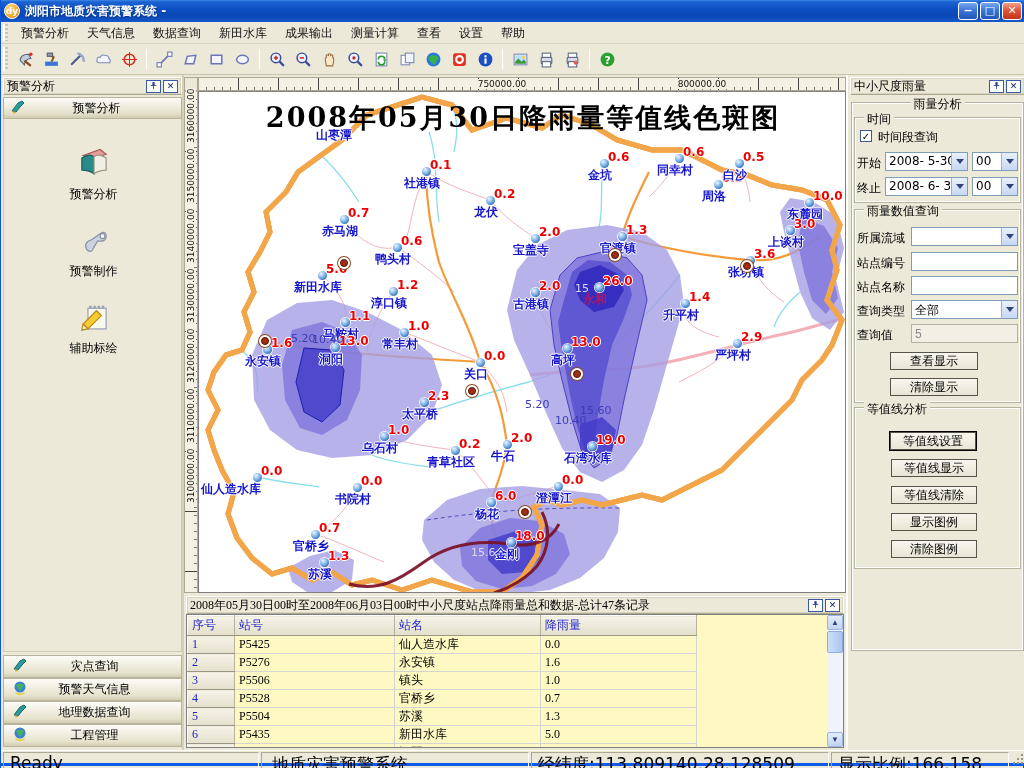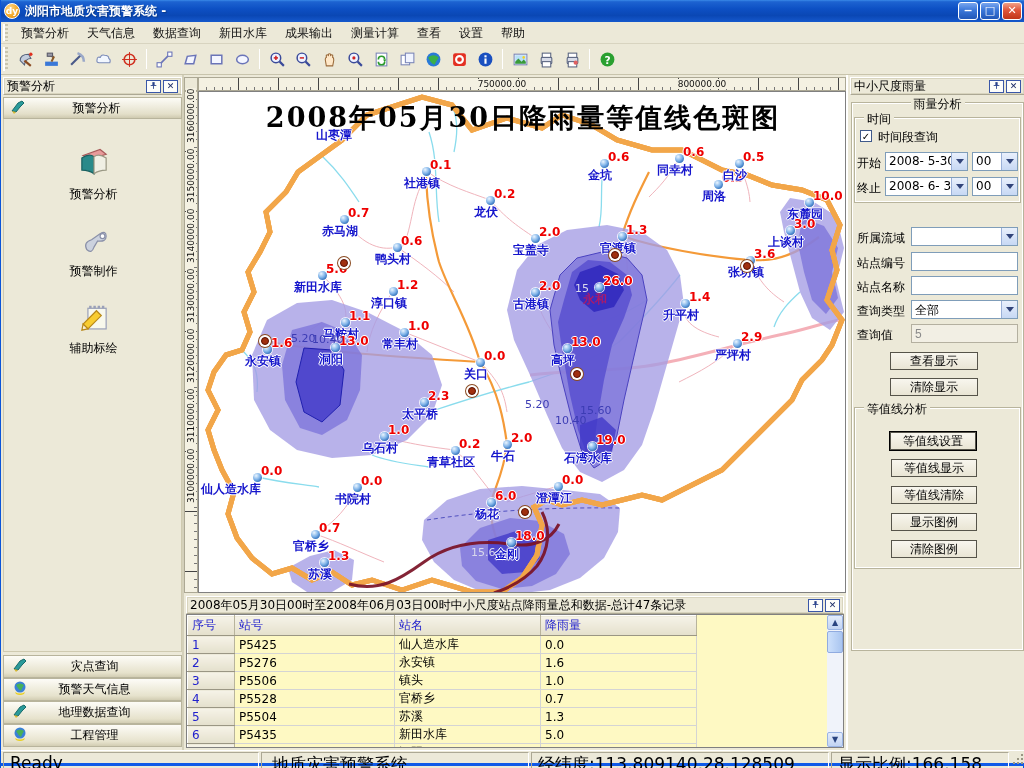--- a/index.html
+++ b/index.html
@@ -117,21 +117,21 @@
     display:flex; align-items:center; justify-content:center; }
   .combo .combo-btn::after { content:""; border:4px solid transparent; border-top:5px solid #31447a; margin-top:4px; }
   .txt { position:absolute; height:19px; background:#fff; border:1px solid #7f9db9; padding:1px 3px;
     font-size:12px; color:#000; }
   .txt.disabled { background:#f2efe4; color:#8a8a8a; border-color:#b4b0a0; }
   .btn { position:absolute; height:18px; background:linear-gradient(180deg,#f8f6ee,#e9e5d4);
     border:1px solid #56544a; text-align:center; line-height:16px; color:#000; font-size:12px; cursor:pointer; }
   .btn.default { box-shadow:0 0 0 1px #000; }
 
   
-  .bottom-panel { position:absolute; left:183px; top:595px; width:662px; height:155px; background:#ece9d8; }
+  .bottom-panel { position:absolute; left:183px; top:595px; width:662px; height:155px; background:#ece9d8;font-family:Liberation Serif, serif; }
   .tablewrap { position:absolute; left:2px; top:19px; width:658px; height:134px; background:#fef9c3;
     border:1px solid #808080; overflow:hidden; }
   table.grid { border-collapse:collapse; table-layout:fixed; }
   table.grid th { background:linear-gradient(180deg,#f6f3e8,#e4e0cc); color:#2121cd; font-weight:normal;
     text-align:left; padding:1px 4px; border-right:1px solid #b8b49c; border-bottom:1px solid #9a9684;
     border-top:1px solid #fff; border-left:1px solid #fff; height:17px; font-size:12px; }
   table.grid td { padding:0 4px; height:16px; border-right:1px solid #d4d4d4; border-bottom:1px solid #d4d4d4;
     color:#000; font-size:12px; white-space:nowrap; overflow:hidden; }
   table.grid td.rowhdr { background:linear-gradient(180deg,#f6f3e8,#e4e0cc); color:#2121cd;
     border-right:1px solid #b8b49c; border-bottom:1px solid #9a9684; border-top:1px solid #fff;
@@ -667,20 +667,23 @@
     <span class="rp-label" style="left:9px;top:105px;">终止</span>
     <div class="combo" style="left:37px;top:102px;width:83px;">
       <span class="combo-val">2008- 6- 3</span>
       <span class="combo-btn"></span>
     </div>
     <div class="combo" style="left:124px;top:102px;width:46px;">
       <span class="combo-val">00</span>
       <span class="combo-btn"></span>
     </div>
 
+    <div class="rp-group" style="left:7px;top:135px;width:165px;height:192px;">
+      <span class="rp-group-label">雨量数值查询</span>
+    </div>
     <span class="rp-label" style="left:9px;top:155px;">所属流域</span>
     <div class="combo" style="left:63px;top:152px;width:107px;">
       <span class="combo-val"></span>
       <span class="combo-btn"></span>
     </div>
     <span class="rp-label" style="left:9px;top:180px;">站点编号</span>
     <input class="txt" style="left: 63px; top: 177px; width: 107px;" value="">
     <span class="rp-label" style="left:9px;top:204px;">站点名称</span>
     <input class="txt" style="left: 63px; top: 201px; width: 107px;" value="">
     <span class="rp-label" style="left:9px;top:228px;">查询类型</span>

